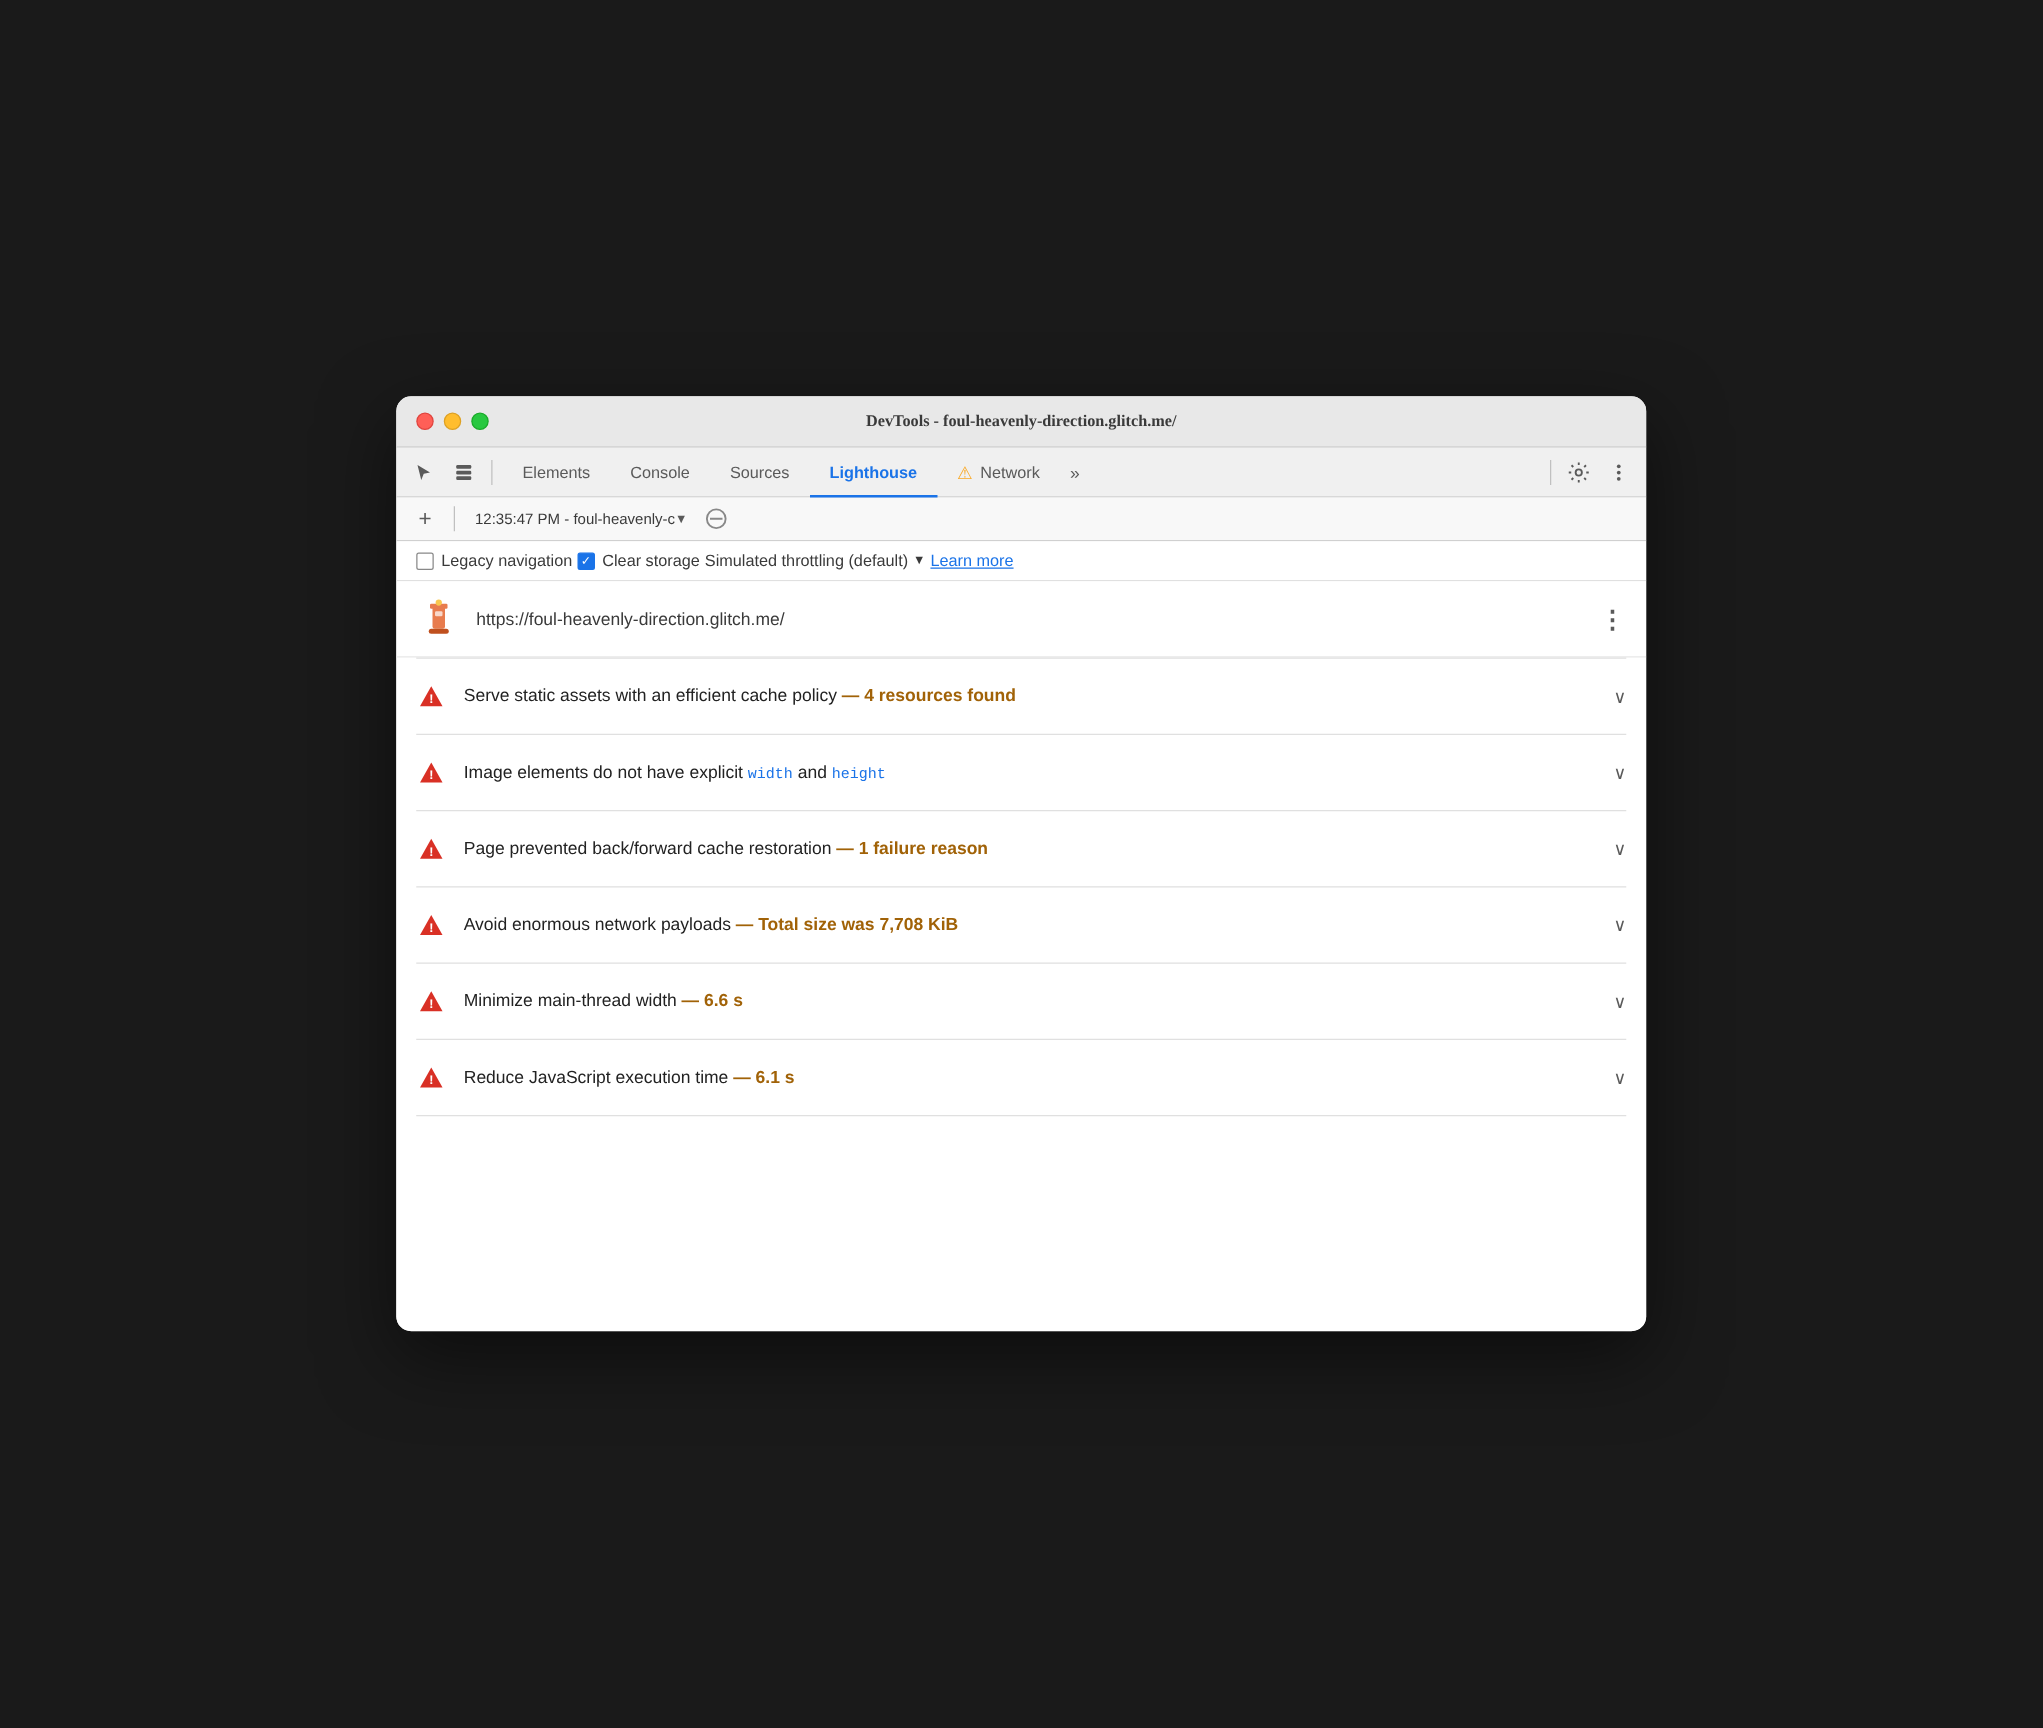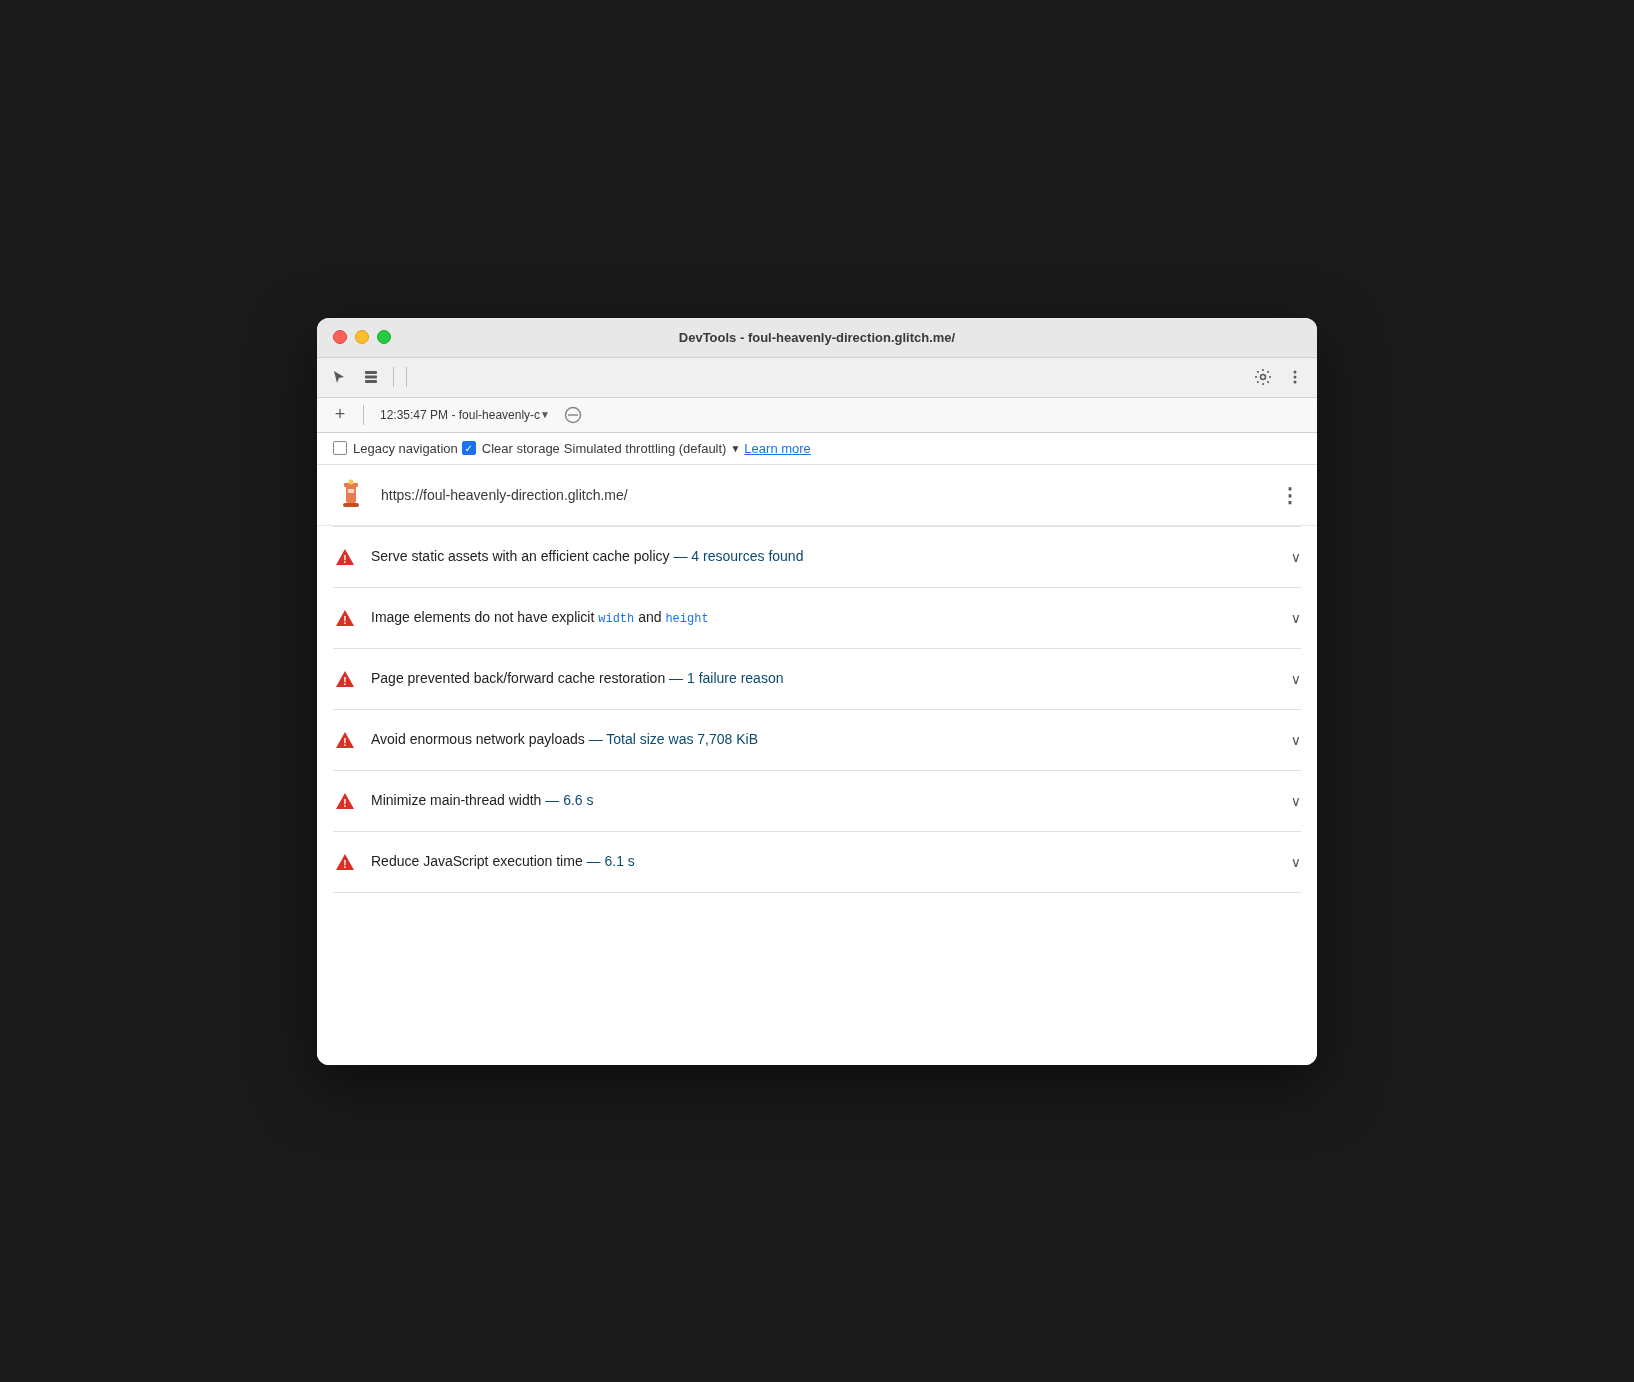--- a/index.html
+++ b/index.html
@@ -23,20 +23,21 @@
 
     
     .title-bar {
       background: #e8e8e8;
       padding: 12px 20px;
       display: flex;
       align-items: center;
       justify-content: center;
       position: relative;
       border-bottom: 1px solid #d0d0d0;
+      font-family: Liberation Serif, serif;
     }
 
     .traffic-lights {
       position: absolute;
       left: 16px;
       display: flex;
       gap: 8px;
     }
 
     .traffic-light {
@@ -307,22 +308,22 @@
     }
 
     .diagnostic-text {
       flex: 1;
       font-size: 14px;
       color: #222;
       line-height: 1.4;
     }
 
     .diagnostic-detail {
-      color: #0c4a6e;
-      font-weight: 400;
+      color: #a16207;
+      font-weight: 700;
     }
 
     .code-tag {
       font-family: 'Courier New', monospace;
       font-size: 12px;
       color: #1a73e8;
       background: transparent;
     }
 
     .chevron {
@@ -354,20 +355,41 @@
     </div>
     <div class="toolbar-icon">
       <svg width="16" height="16" viewBox="0 0 16 16" fill="none">
         <rect x="2" y="2" width="12" height="3" rx="1" fill="#5a5a5a"></rect>
         <rect x="2" y="6.5" width="12" height="3" rx="1" fill="#5a5a5a"></rect>
         <rect x="2" y="11" width="12" height="3" rx="1" fill="#5a5a5a"></rect>
       </svg>
     </div>
     <div class="toolbar-divider"></div>
 
+    <div class="tab-bar">
+      <div class="tab">
+        <span>Elements</span>
+      </div>
+      <div class="tab">
+        <span>Console</span>
+      </div>
+      <div class="tab">
+        <span>Sources</span>
+      </div>
+      <div class="tab active">
+        <span>Lighthouse</span>
+      </div>
+      <div class="tab">
+        <span style="color:#f9a825; font-size:14px;">⚠</span>
+        <span>Network</span>
+      </div>
+      <div class="tab-more">
+        <span>»</span>
+      </div>
+    </div>
 
     <div class="toolbar-divider"></div>
     <div class="toolbar-right">
       <div class="toolbar-icon">
         <svg width="18" height="18" viewBox="0 0 18 18" fill="none">
           <circle cx="9" cy="9" r="2.5" stroke="#5a5a5a" stroke-width="1.5" fill="none"></circle>
           <path d="M9 1v2M9 15v2M1 9h2M15 9h2M3.22 3.22l1.41 1.41M13.36 13.36l1.42 1.42M3.22 14.78l1.41-1.41M13.36 4.64l1.42-1.42" stroke="#5a5a5a" stroke-width="1.5"></path>
         </svg>
       </div>
       <div class="toolbar-icon">

